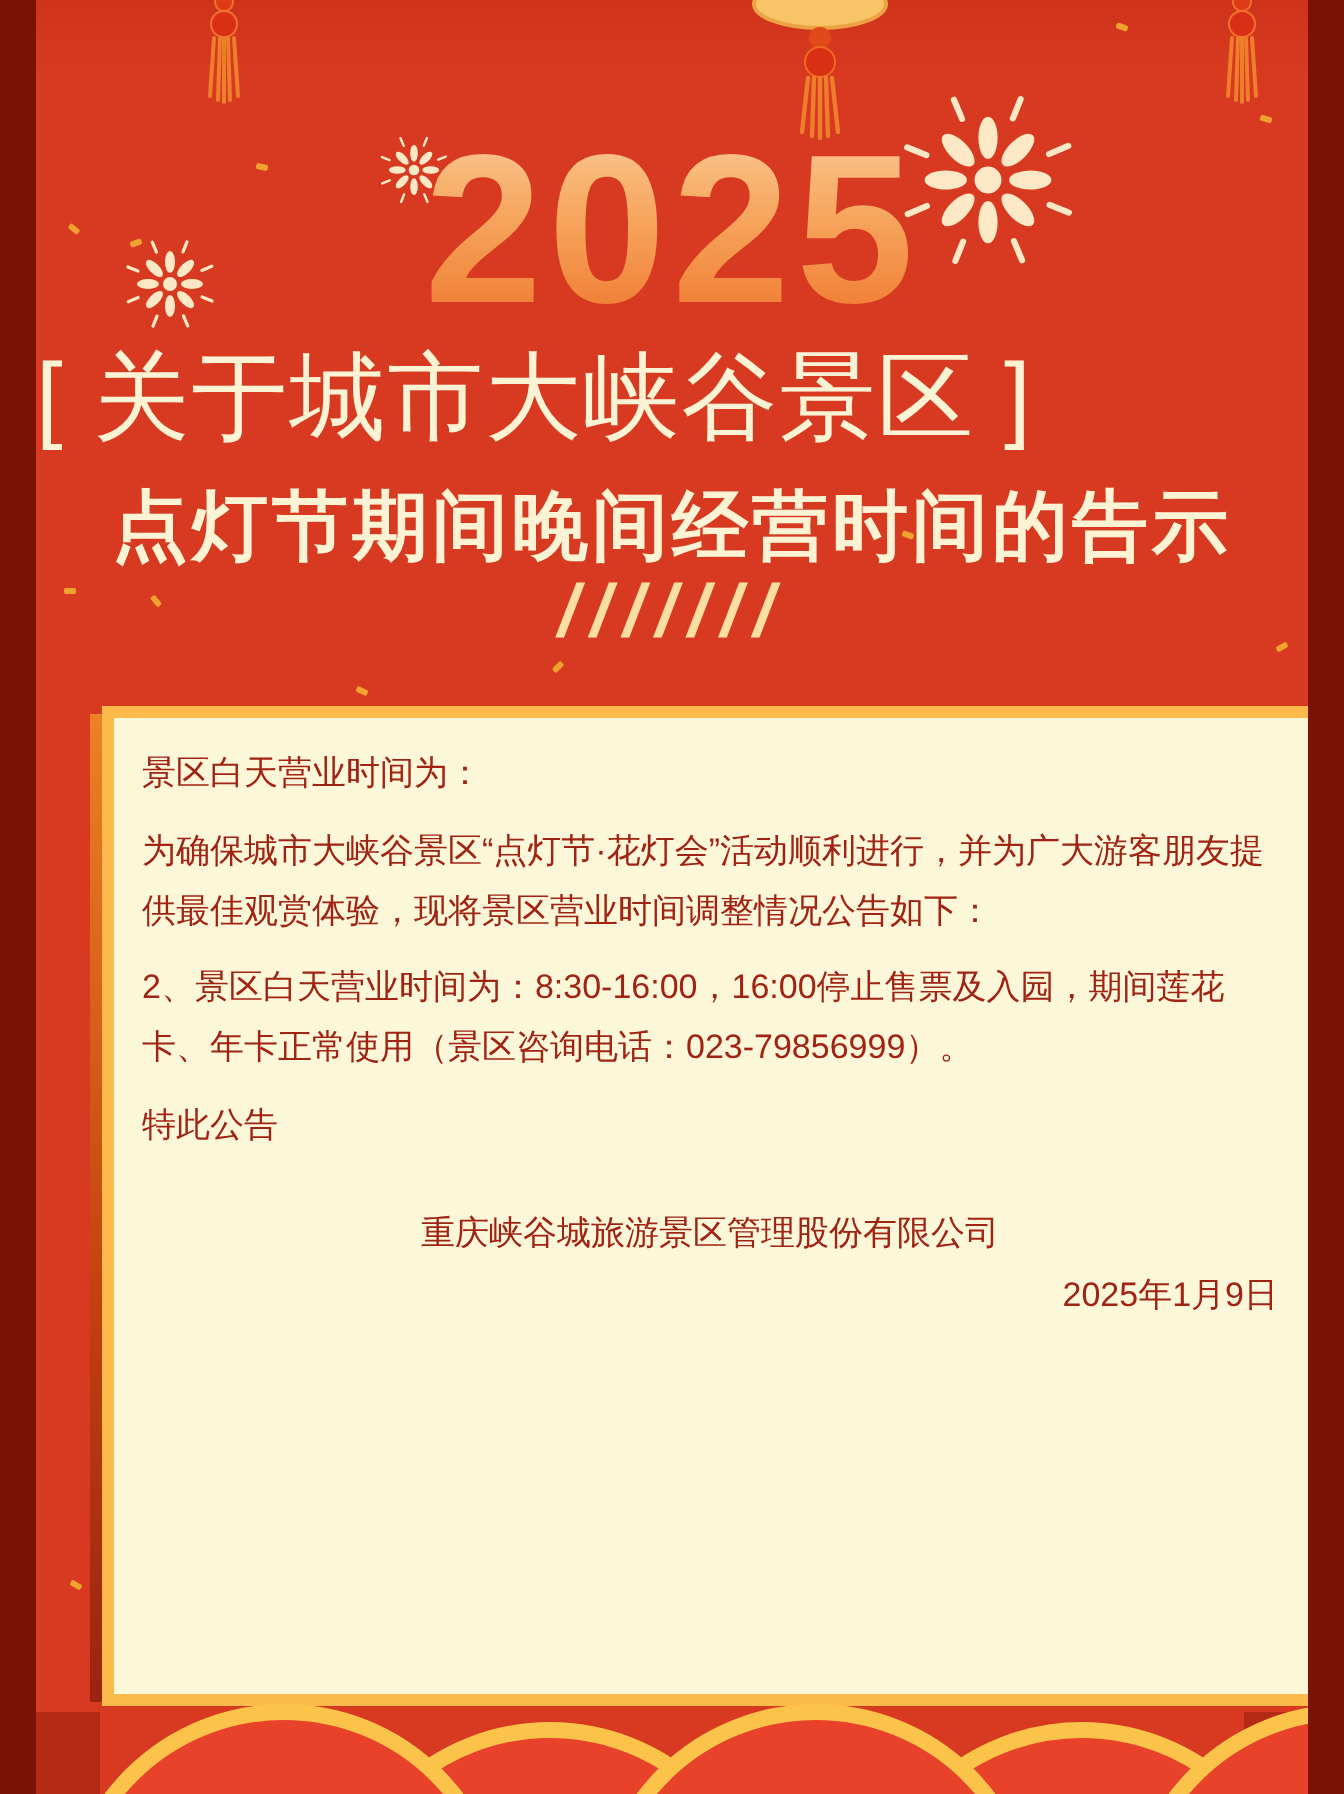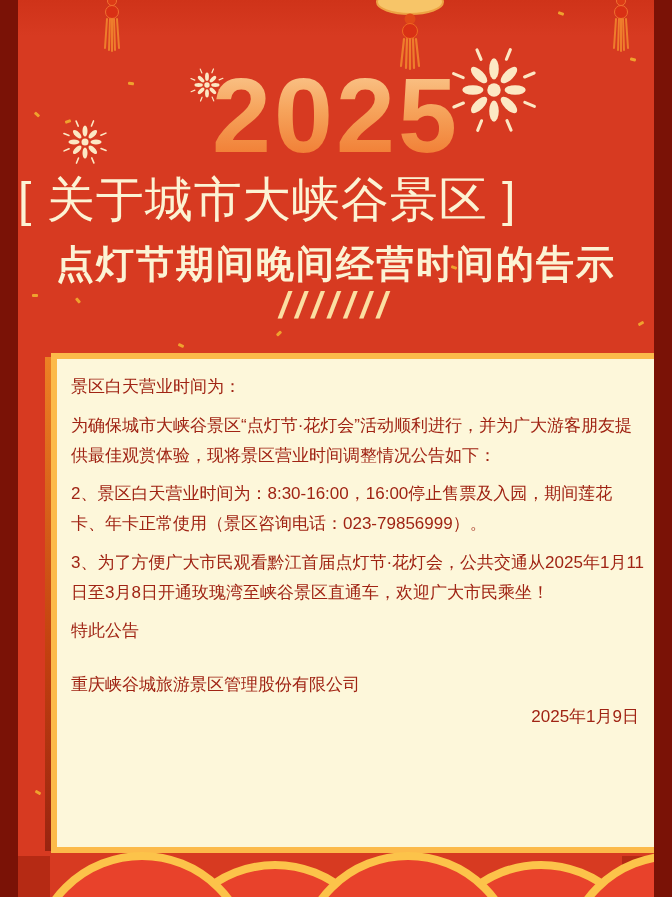--- a/index.html
+++ b/index.html
@@ -48,21 +48,21 @@
     font-size:17px;line-height:1.75;color:#a02414;
   }
   .card-inner p{margin:0 0 9px;}
   .item1{font-weight:700;color:#a81408;}
   .hl{
     background:#9c0a04;color:#fdf0cc;font-weight:700;
     padding:1px 5px 2px;
     -webkit-box-decoration-break:clone;box-decoration-break:clone;
   }
   .closing{margin-bottom:24px !important;}
-  .sig{text-align:left;margin:0 6px 2px 0 !important;}
+  .sig{text-align:center;margin:0 6px 2px 0 !important;}
   .date{text-align:right;margin:0 6px 0 0 !important;}
 
   
   .corner-dark{bottom:0;width:32px;height:41px;background:#b52a14;}
   .scallops{left:29px;top:852px;width:618px;height:45px;overflow:hidden;}
   .sc{
     position:absolute;width:224px;height:224px;border-radius:50%;
     background:#e8422b;border:8px solid #fcc34a;box-sizing:border-box;
   }
   .sc::before{
@@ -217,21 +217,20 @@
   <div class="abs title1">[ 关于城市大峡谷景区 ]</div>
   <div class="abs title2">点灯节期间晚间经营时间的告示</div>
   <div class="abs slashes">///////</div>
 
   <div class="abs card-edge"></div>
   <div class="abs card">
     <div class="card-inner">
       <p>景区白天营业时间为：</p>
       <p>为确保城市大峡谷景区“点灯节·花灯会”活动顺利进行，并为广大游客朋友提供最佳观赏体验，现将景区营业时间调整情况公告如下：</p>
       <p>2、景区白天营业时间为：8:30-16:00，16:00停止售票及入园，期间莲花卡、年卡正常使用（景区咨询电话：023-79856999）。</p>
-      <p>3、为了方便广大市民观看黔江首届点灯节·花灯会，公共交通从2025年1月11日至3月8日开通玫瑰湾至峡谷景区直通车，欢迎广大市民乘坐！</p>
       <p class="closing">特此公告</p>
       <p class="sig">重庆峡谷城旅游景区管理股份有限公司</p>
       <p class="date">2025年1月9日</p>
     </div>
   </div>
 
   <div class="abs corner-dark" style="left:0;"></div>
   <div class="abs corner-dark" style="right:0;"></div>
   <div class="abs scallops">
     <div class="sc back" style="left:116px;"></div>

